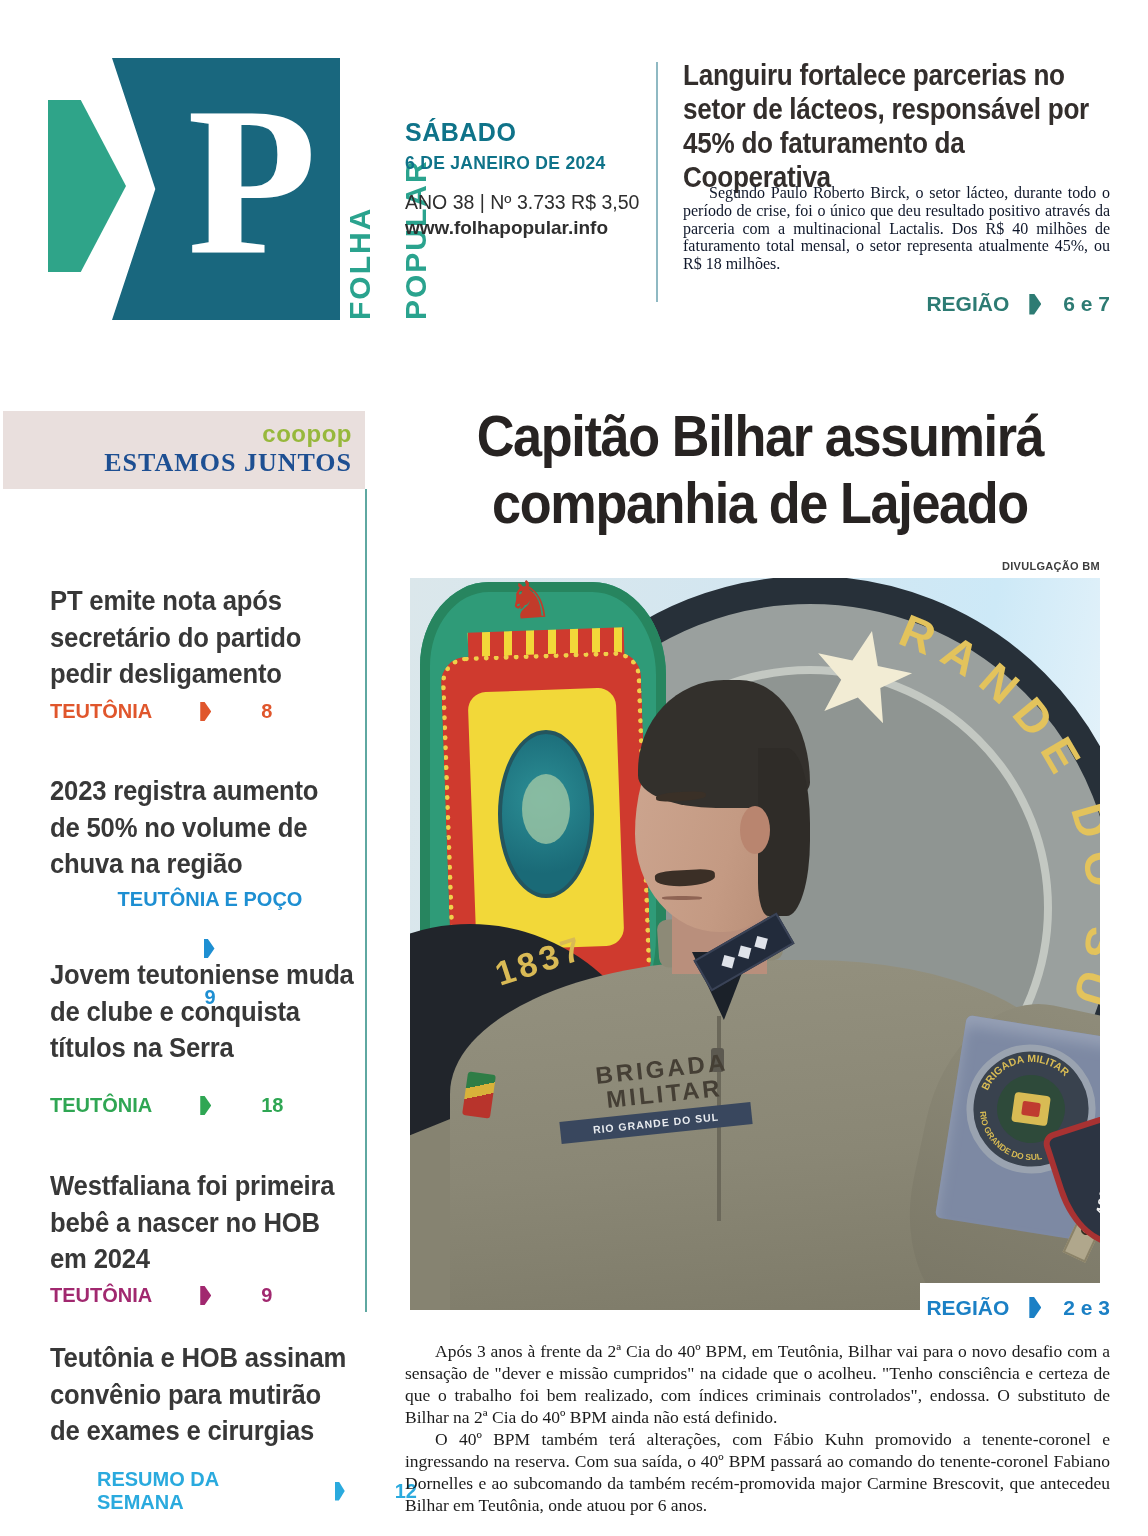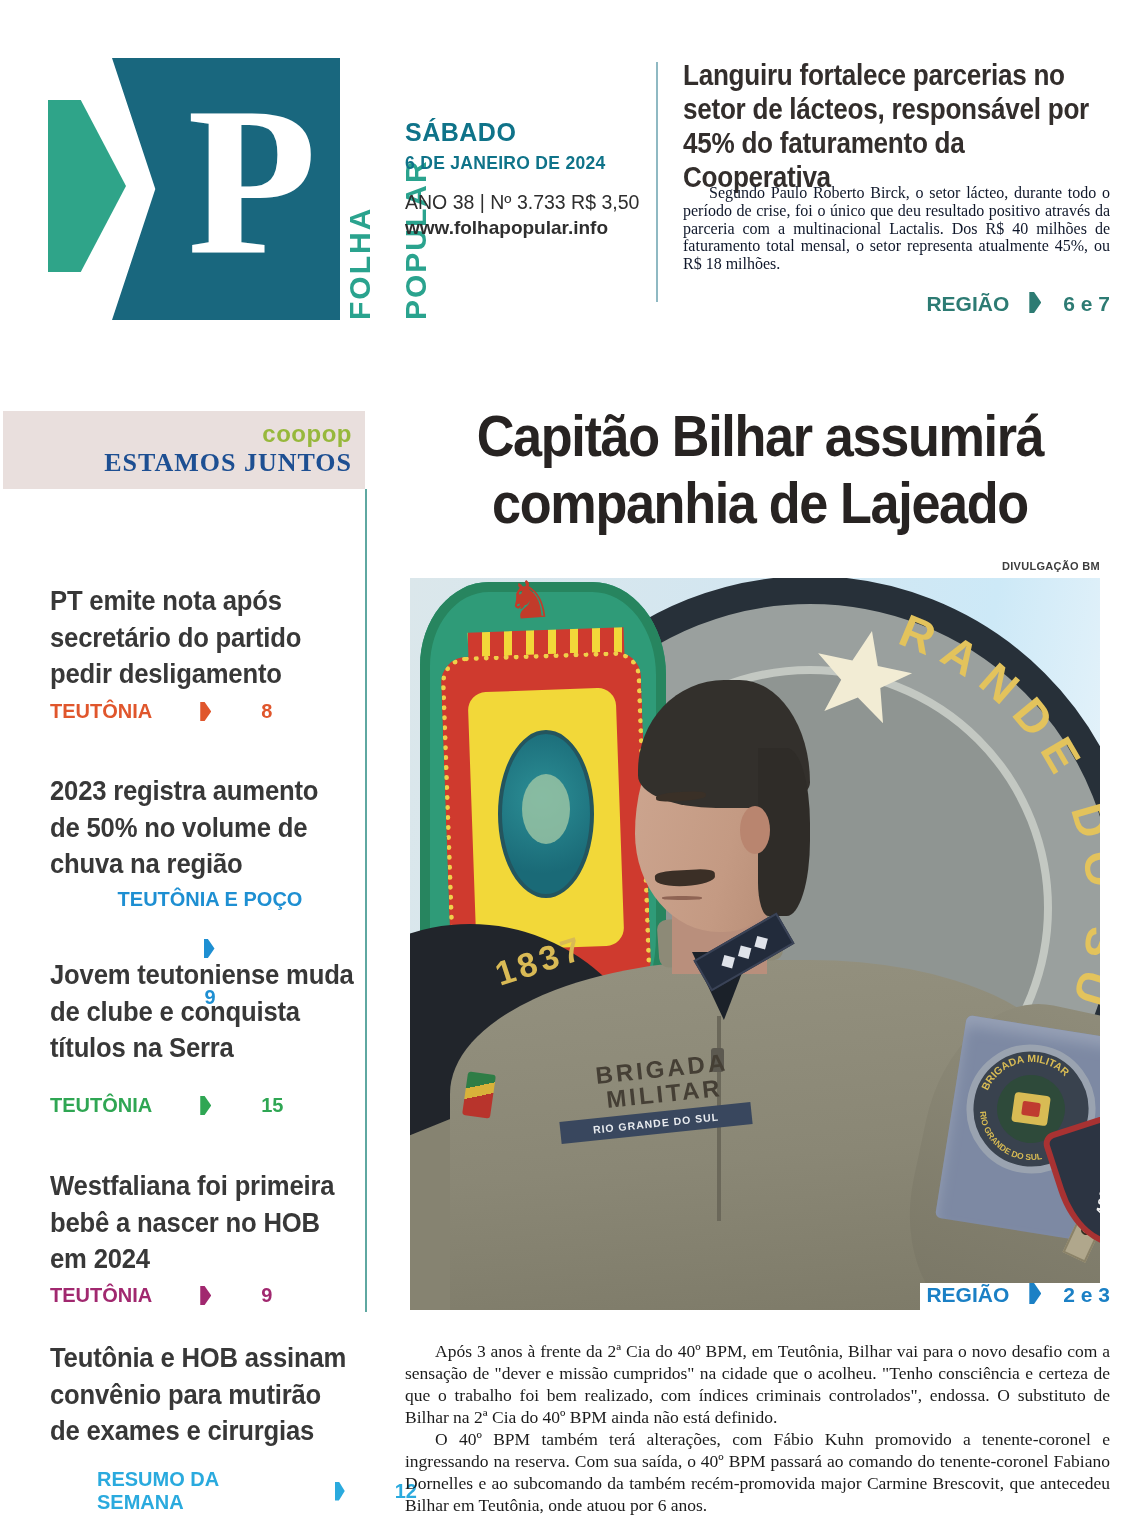--- a/index.html
+++ b/index.html
@@ -24,21 +24,21 @@
   #mh-edition { left:405px; top:191px; font-size:19.5px; color:#2e2e2e; }
   #mh-site { left:405px; top:217px; font-size:19px; font-weight:bold; color:#2e2e2e;text-align:right; }
   #mh-divider { left:656px; top:62px; width:2px; height:240px; background:#8fb9c3; }
 
   
   #ts-headline { left:683px; top:58px; width:480px; font-size:29px; line-height:34px;
     font-weight:bold; color:#332e2c; letter-spacing:-.3px; transform:scaleX(.9);
     transform-origin:left top; }
   #ts-body { left:683px; top:184px; width:427px; font-family:"Liberation Serif",serif;
     font-size:16px; line-height:17.8px; color:#0f172a; text-align:justify; text-indent:26px; }
-  .section-row { display:flex; justify-content:flex-end; font-weight:bold; }
+  .section-row { display:flex; align-items:center; justify-content:flex-end; font-weight:bold; }
   #ts-section { left:683px; top:292px; width:427px; font-size:21px; }
   .arrow { width:12px; height:21px; clip-path:polygon(0 0,40% 0,100% 50%,40% 100%,0 100%); }
   .gap-l { margin-left:20px; } .gap-r { margin-right:22px; }
 
   
   #banner { left:3px; top:411px; width:362px; height:78px; background:#e9dfdd; text-align:right;
     padding:7px 13px 0 0; }
   #banner-msg { font-family:"Liberation Serif",serif; font-weight:bold; font-size:26px;
     color:#1d4f92; letter-spacing:1px; }
   #banner-brand { font-weight:bold; font-size:24px; color:#97b83c; letter-spacing:.5px; margin-top:2px; }
@@ -182,21 +182,21 @@
   <div class="abs teaser-label" id="l2">
     <span style="color: rgb(30, 143, 210);">TEUTÔNIA E POÇO</span>
     <span class="label-arrow" style="background-color: rgb(30, 143, 210);"></span>
     <span style="color: rgb(30, 143, 210);">9</span>
   </div>
 
   <div class="abs teaser-title" id="t3">Jovem teutoniense muda de clube e conquista títulos na Serra</div>
   <div class="abs teaser-label" id="l3">
     <span style="color: rgb(47, 166, 83);">TEUTÔNIA</span>
     <span class="label-arrow" style="background-color: rgb(47, 166, 83);"></span>
-    <span style="color: rgb(47, 166, 83);">15</span>
+    <span style="color: rgb(47, 166, 83);">18</span>
   </div>
 
   <div class="abs teaser-title" id="t4">Westfaliana foi primeira bebê a nascer no HOB em 2024</div>
   <div class="abs teaser-label" id="l4">
     <span style="color: rgb(161, 40, 111);">TEUTÔNIA</span>
     <span class="label-arrow" style="background-color: rgb(161, 40, 111);"></span>
     <span style="color: rgb(161, 40, 111);">9</span>
   </div>
 
   <div class="abs teaser-title" id="t5">Teutônia e HOB assinam convênio para mutirão de exames e cirurgias</div>

